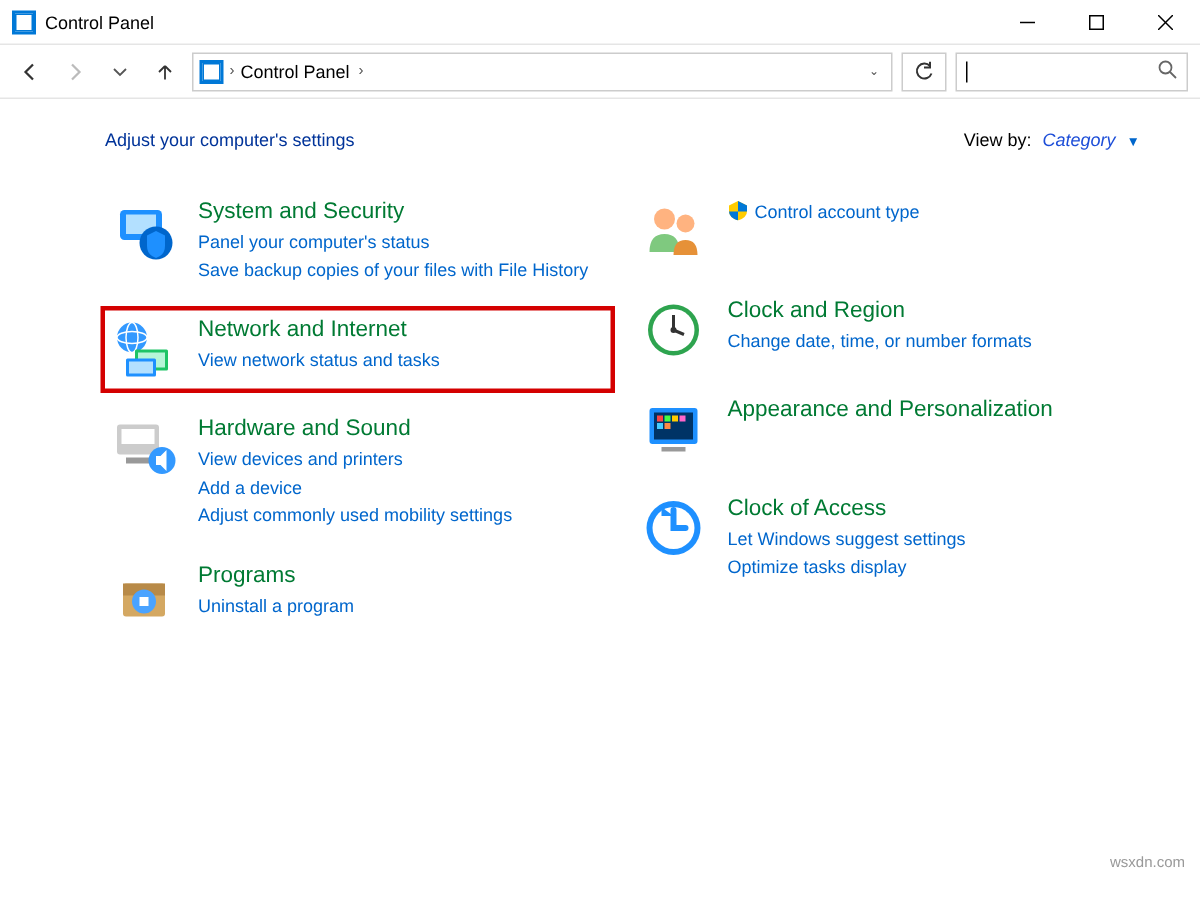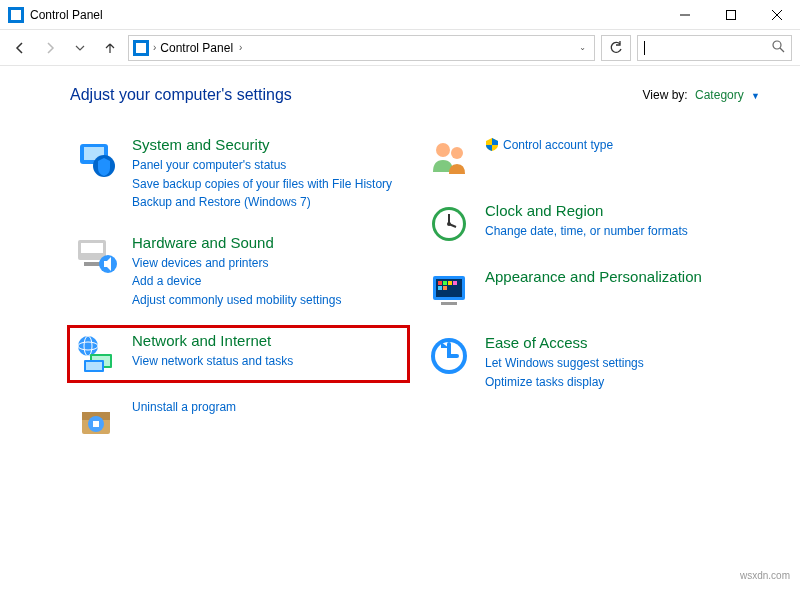--- a/index.html
+++ b/index.html
@@ -96,25 +96,25 @@
       padding: 20px 40px 20px 70px;
     }
     .heading-row {
       display: flex;
       justify-content: space-between;
       align-items: center;
       margin-bottom: 28px;
     }
     .heading {
       color: #003399;
-      font-size: 16px;
+      font-size: 12px;
       font-weight: 400;
     }
     .viewby { font-size: 12px; color: #000; }
-    .viewby .val { color: #15803d; margin-left: 4px; }
+    .viewby .val { color: #1d4ed8; margin-left: 4px; font-style: italic; }
     .viewby .caret { color: #0066cc; font-size: 9px; margin-left: 4px; }
     .columns { display: flex; gap: 16px; }
     .col { flex: 1; display: flex; flex-direction: column; gap: 14px; }
     .cat {
       display: flex;
       gap: 14px;
       align-items: flex-start;
       padding: 4px;
     }
     .cat.highlight {
@@ -246,39 +246,20 @@
               <rect x="6" y="8" width="28" height="20" rx="3" fill="#1e90ff"></rect>
               <rect x="10" y="11" width="20" height="13" fill="#b3e0ff"></rect>
               <circle cx="30" cy="30" r="11" fill="#0066cc"></circle>
               <path d="M30 22 L36 25 L36 32 Q36 38 30 40 Q24 38 24 32 L24 25 Z" fill="#1e90ff"></path>
             </svg>
         </div>
         <div class="cat-body">
           <a class="cat-title">System and Security</a>
           <a class="cat-link">Panel your computer's status</a>
           <a class="cat-link">Save backup copies of your files with File History</a>
-          <a class="cat-link">Backup and Restore (Windows 7)</a>
-        </div>
-      </div>
-
-      <div class="cat">
-        <div class="ico">
-          <svg width="44" height="44">
-              <rect x="4" y="6" width="28" height="20" rx="2" fill="#ccc"></rect>
-              <rect x="7" y="9" width="22" height="10" fill="#fff"></rect>
-              <rect x="10" y="28" width="16" height="4" fill="#999"></rect>
-              <circle cx="34" cy="30" r="9" fill="#3399ff"></circle>
-              <path d="M30 27 L33 27 L37 23 L37 37 L33 33 L30 33 Z" fill="#fff"></path>
-            </svg>
-        </div>
-        <div class="cat-body">
-          <a class="cat-title">Hardware and Sound</a>
-          <a class="cat-link">View devices and printers</a>
-          <a class="cat-link">Add a device</a>
-          <a class="cat-link">Adjust commonly used mobility settings</a>
         </div>
       </div>
 
       <div class="cat highlight">
         <div class="ico">
           <svg width="44" height="44">
               <circle cx="14" cy="14" r="10" fill="#3399ff"></circle>
               <ellipse cx="14" cy="14" rx="10" ry="4" fill="none" stroke="#fff" stroke-width="1"></ellipse>
               <ellipse cx="14" cy="14" rx="4" ry="10" fill="none" stroke="#fff" stroke-width="1"></ellipse>
               <rect x="16" y="22" width="22" height="14" rx="1" fill="#1ec466"></rect>
@@ -289,27 +270,46 @@
         </div>
         <div class="cat-body">
           <a class="cat-title">Network and Internet</a>
           <a class="cat-link">View network status and tasks</a>
         </div>
       </div>
 
       <div class="cat">
         <div class="ico">
           <svg width="44" height="44">
+              <rect x="4" y="6" width="28" height="20" rx="2" fill="#ccc"></rect>
+              <rect x="7" y="9" width="22" height="10" fill="#fff"></rect>
+              <rect x="10" y="28" width="16" height="4" fill="#999"></rect>
+              <circle cx="34" cy="30" r="9" fill="#3399ff"></circle>
+              <path d="M30 27 L33 27 L37 23 L37 37 L33 33 L30 33 Z" fill="#fff"></path>
+            </svg>
+        </div>
+        <div class="cat-body">
+          <a class="cat-title">Hardware and Sound</a>
+          <a class="cat-link">View devices and printers</a>
+          <a class="cat-link">Add a device</a>
+          <a class="cat-link">Adjust commonly used mobility settings</a>
+        </div>
+      </div>
+
+      <div class="cat">
+        <div class="ico">
+          <svg width="44" height="44">
               <rect x="8" y="14" width="28" height="22" rx="2" fill="#d4a862"></rect>
               <rect x="8" y="14" width="28" height="8" fill="#b88a48"></rect>
               <circle cx="22" cy="26" r="8" fill="#4aa3ff"></circle>
               <rect x="19" y="23" width="6" height="6" fill="#fff"></rect>
             </svg>
         </div>
         <div class="cat-body">
+          <a class="cat-title">Programs</a>
           <a class="cat-link">Uninstall a program</a>
         </div>
       </div>
 
     </div>
 
     <div class="col">
 
       <div class="cat">
         <div class="ico">
@@ -371,21 +371,21 @@
       <div class="cat">
         <div class="ico">
           <svg width="44" height="44">
               <circle cx="22" cy="22" r="18" fill="#1e90ff"></circle>
               <circle cx="22" cy="22" r="14" fill="#fff"></circle>
               <path d="M22 10 L22 22 L30 22" fill="none" stroke="#1e90ff" stroke-width="4" stroke-linecap="round"></path>
               <path d="M14 8 L22 14 L14 14 Z" fill="#1e90ff"></path>
             </svg>
         </div>
         <div class="cat-body">
-          <a class="cat-title">Ease of Access</a>
+          <a class="cat-title">Clock of Access</a>
           <a class="cat-link">Let Windows suggest settings</a>
           <a class="cat-link">Optimize tasks display</a>
         </div>
       </div>
 
     </div>
   </div>
 </div>
 
 <div class="watermark">wsxdn.com</div>

